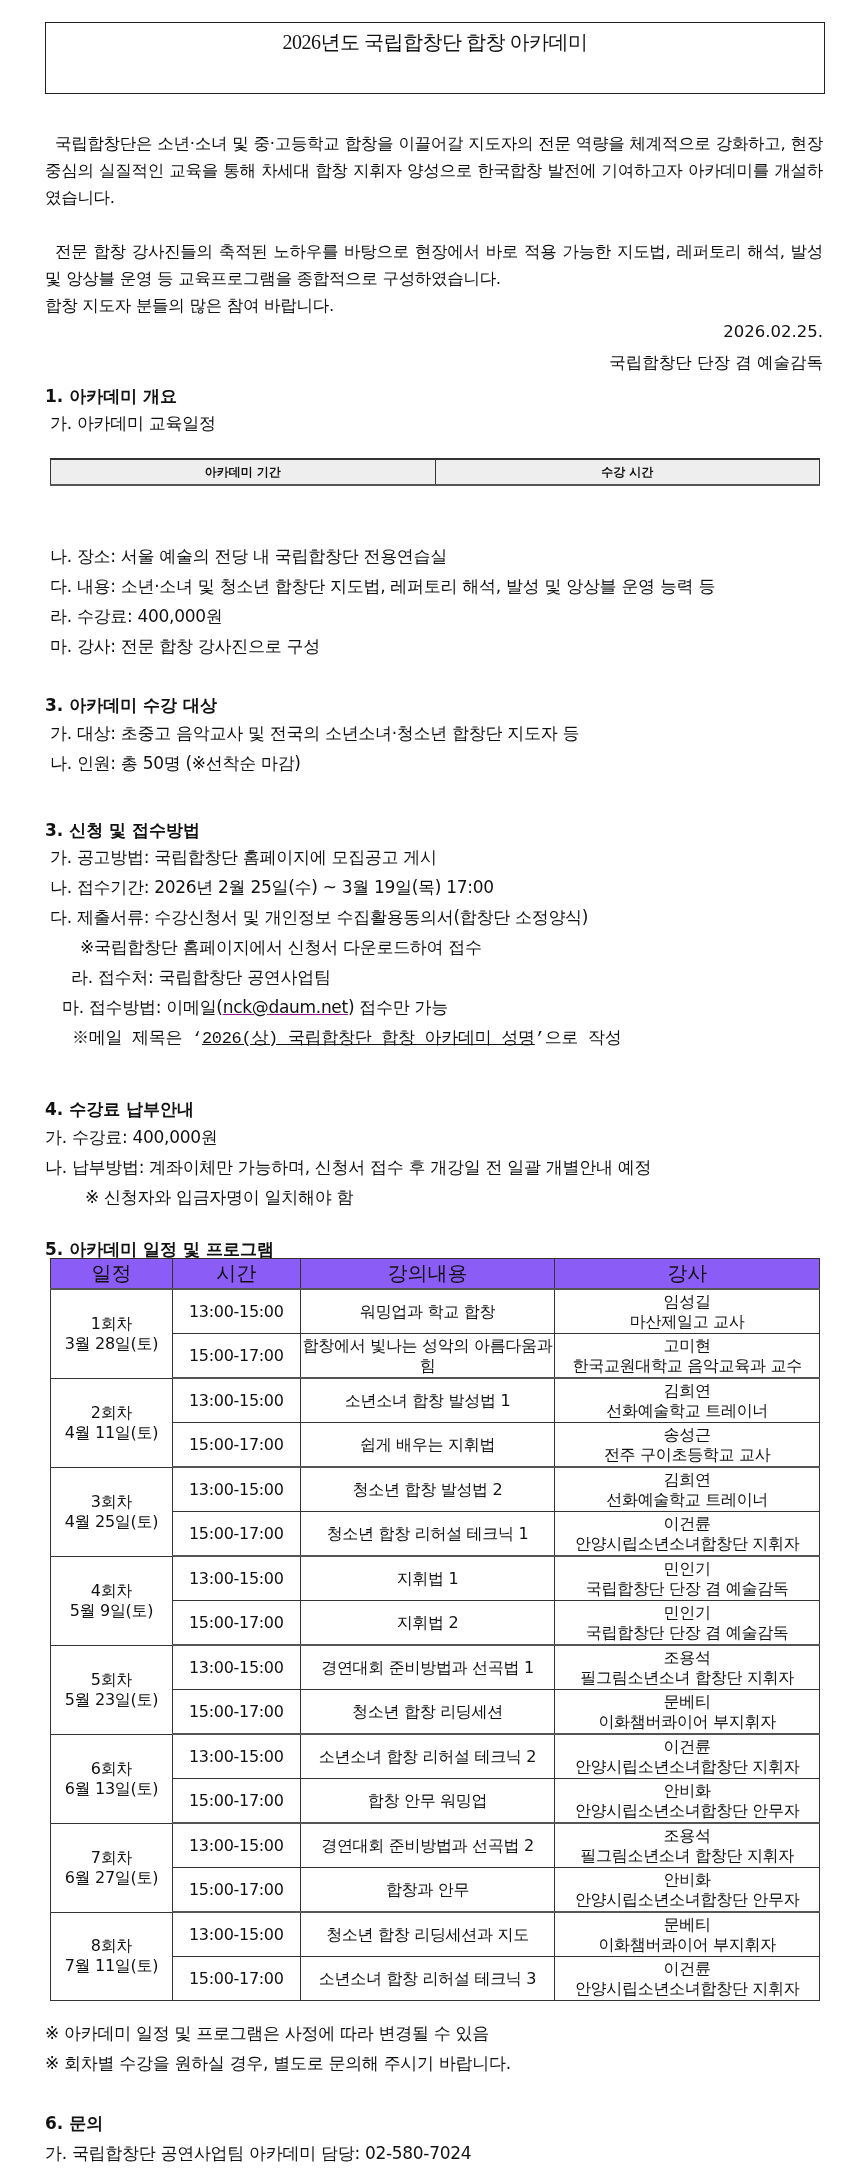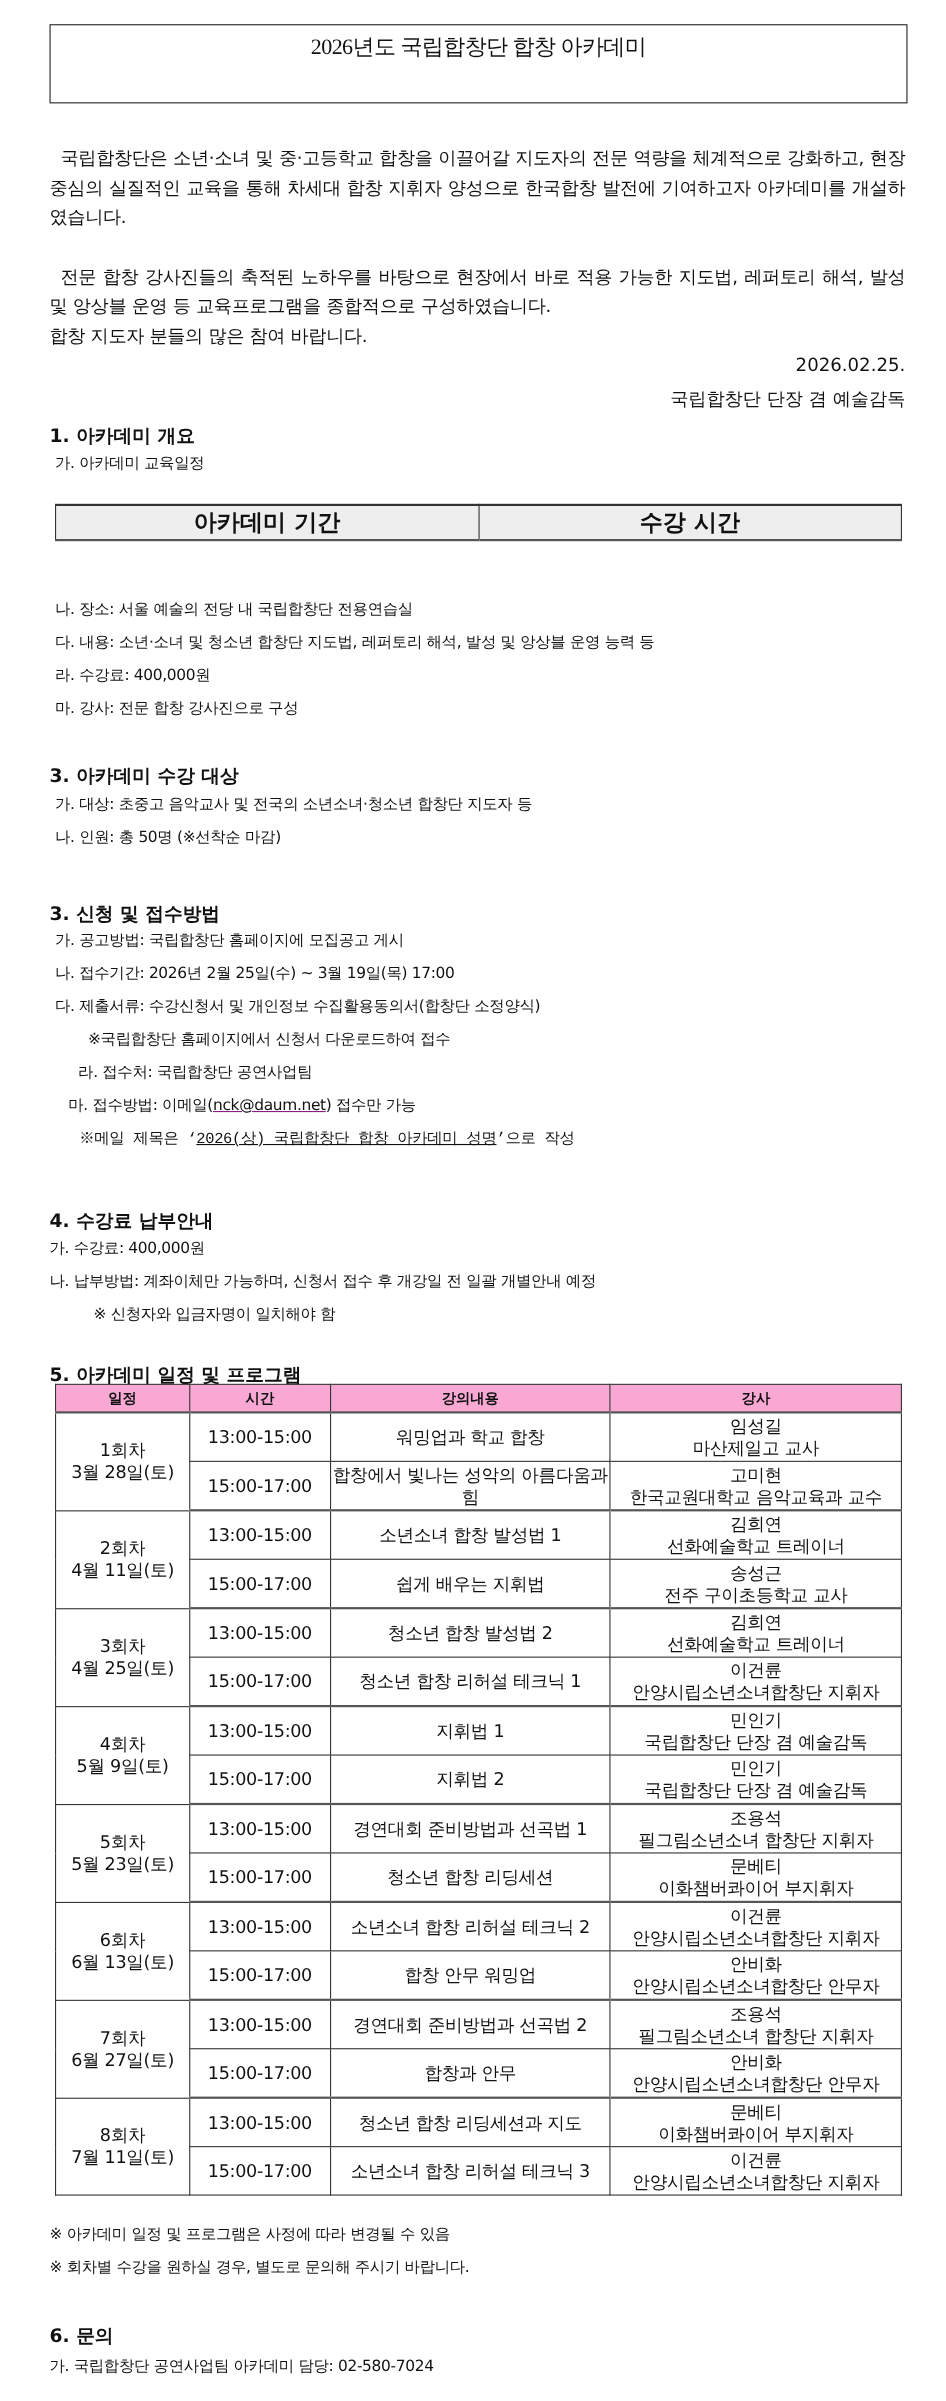--- a/index.html
+++ b/index.html
@@ -10,30 +10,30 @@
   }
   .title-box {
     position:absolute; left:45px; top:22px; width:780px; height:72px;
     border:1px solid #222; box-sizing:border-box; text-align:center;
   }
   .title-line1 { font-family:"Liberation Serif","DejaVu Serif",serif; font-size:20px; margin-top:6px; letter-spacing:-0.5px; }
   .title-line2 { font-family:"Liberation Serif","DejaVu Serif",serif; font-size:27px; margin-top:1px; letter-spacing:-0.3px; }
   .para { position:absolute; left:45px; width:778px; font-size:16.5px; line-height:27px; text-align:justify; letter-spacing:-0.3px; }
   .right { position:absolute; right:37px; font-size:16.5px; }
   .h { position:absolute; left:45px; font-weight:bold; font-size:17px; }
-  .li { position:absolute; font-size:14px; white-space:nowrap; letter-spacing:-0.3px; }
+  .li { position:absolute; font-size:17px; white-space:nowrap; letter-spacing:-0.3px; }
   .email { color:#111; text-decoration:underline; text-decoration-color:#8b1a8b; }
   .ul { text-decoration:underline; }
   table { border-collapse:collapse; position:absolute; }
   .t1 { left:50px; top:458px; width:770px; }
-  .t1 th { background:#eeeeee; font-weight:bold; height:22px; font-size:21px; border:1px solid #333; border-bottom:2px solid #555;margin-top:37px; }
+  .t1 th { background:#eeeeee; font-weight:bold; height:22px; font-size:12px; border:1px solid #333; border-bottom:2px solid #555;margin-top:37px; }
   .t1 td { height:56px; font-size:16.5px; border:1px solid #333; text-align:center; letter-spacing:-0.3px; }
   .t1 { border:2px solid #333; border-left:1px solid #333; border-right:1px solid #333; }
   .t2 { left:50px; top:1258px; width:770px; border:1px solid #333; }
-  .t2 th { background:#f9a8d4; font-weight:bold; height:22px; font-size:13px; border:1px solid #333; border-bottom:2px solid #555; }
+  .t2 th { background:#8b5cf6; font-weight:normal; height:22px; font-size:20px; border:1px solid #333; border-bottom:2px solid #555; }
   .t2 td { border:1px solid #333; text-align:center; font-size:16px; line-height:20px; letter-spacing:-0.3px; height:43px; padding:0; }
   .t2 tr.last td { border-bottom:2px solid #555; }
   .instr-name, .instr-aff { display:block; }
   .narrow { font-size:14px; letter-spacing:-1.2px; }
 </style>
 </head>
 <body>
 
 <div class="title-box">
   <div class="title-line1">2026년도 국립합창단 합창 아카데미</div>

